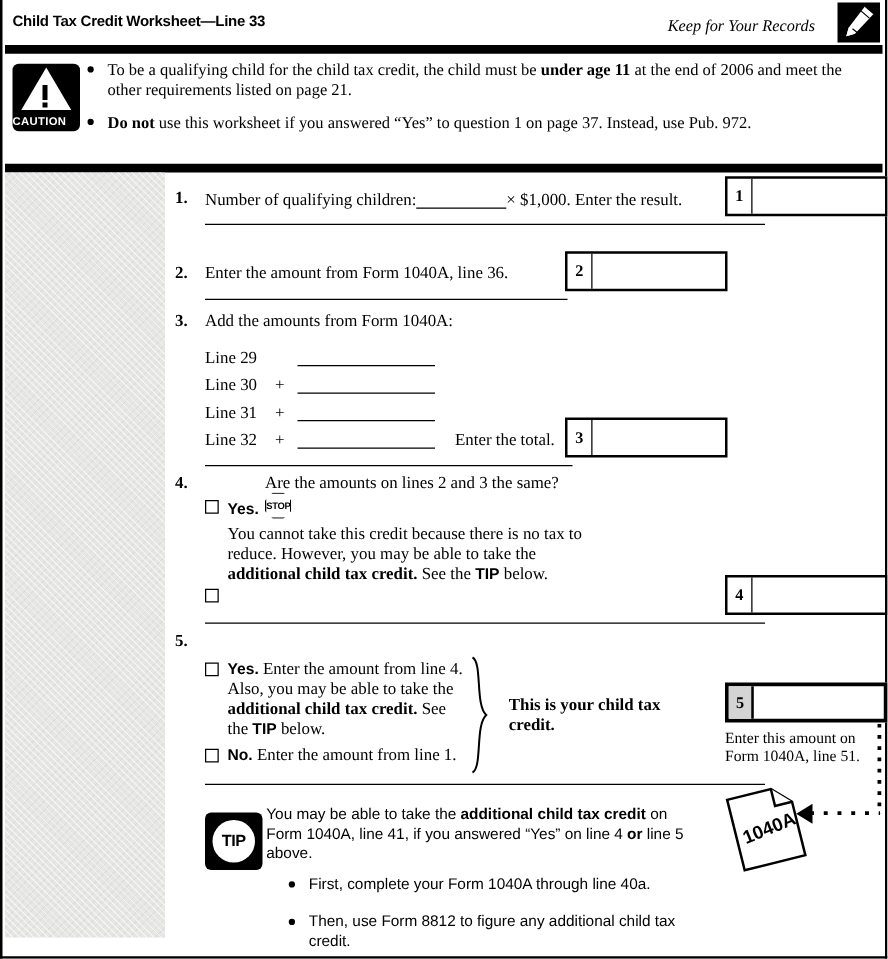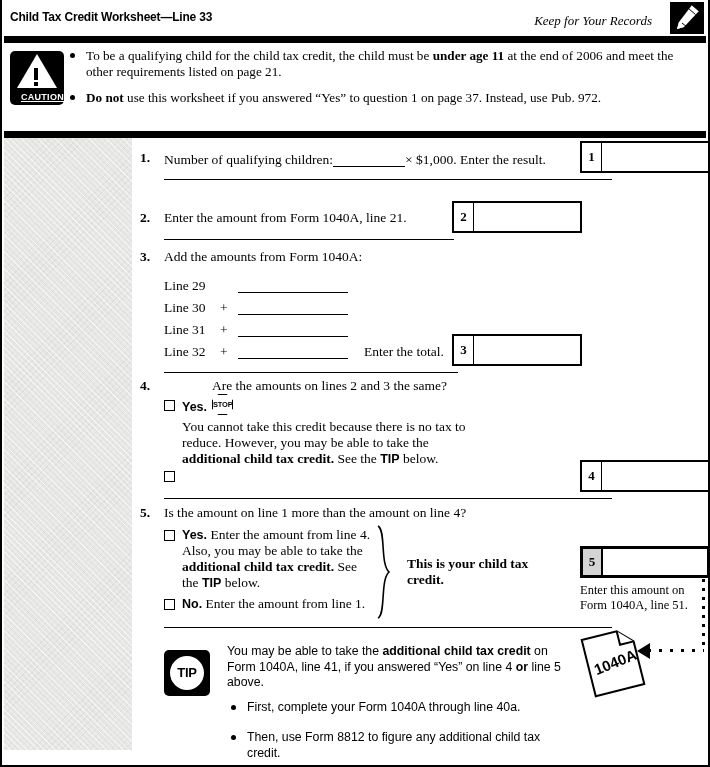--- a/index.html
+++ b/index.html
@@ -91,27 +91,26 @@
   .caution-icon .bang-dot {
     position: absolute;
     left: 24px; top: 31px;
     width: 4px; height: 4px;
     background: #000;
   }
   .caution-icon .cap {
     position: absolute;
     left: 0; bottom: 3px;
     width: 54px;
-    text-align: right;
+    text-align: left;
     color: #fff;
     font-family: "Liberation Sans", sans-serif;
     font-weight: bold;
     font-size: 9px;
     letter-spacing: 0.3px;
-    text-decoration: underline;
   }
   .caution-list {
     position: absolute;
     left: 66px; top: 5px; right: 12px;
   }
   .c-item {
     position: relative;
     padding-left: 18px;
     font-size: 13.2px;
     line-height: 16px;
@@ -315,21 +314,21 @@
     <div class="num" style="left:8px; top:12px;">1.</div>
     <div class="txt" style="left:32px; top:12px; width:450px;">
       <span>Number of qualifying children:</span><span class="uline" style="width:72px;">&nbsp;</span><span>×</span>&nbsp;<span>$1,000. Enter the result.</span>
     </div>
     <div class="abox" style="left:448px; top:3px; width:130px; height:32px;">
       <div class="lbl">1</div>
     </div>
     <div class="rule" style="left:32px; top:41px; width:448px;"></div>
 
     <div class="num" style="left:8px; top:72px;">2.</div>
-    <div class="txt" style="left:32px; top:72px; width:290px;">Enter the amount from Form 1040A, line 21.</div>
+    <div class="txt" style="left:32px; top:72px; width:290px;">Enter the amount from Form 1040A, line 36.</div>
     <div class="abox" style="left:320px; top:63px; width:130px; height:32px;">
       <div class="lbl">2</div>
     </div>
     <div class="rule" style="left:32px; top:101px; width:290px;"></div>
 
     <div class="num" style="left:8px; top:111px;">3.</div>
     <div class="txt" style="left:32px; top:111px; width:300px;">Add the amounts from Form 1040A:</div>
 
     <div class="txt" style="left:32px; top:140px;">Line 29</div>
     <span class="uline" style="position:absolute; left:106px; top:140px; width:110px; height:14px;"></span>
@@ -363,21 +362,20 @@
       <span>You cannot take this credit because there is no tax to reduce. However, you may be able to take the </span><b class="s">additional child tax credit.</b><span> See the </span><b class="s sans" style="font-size:12.5px;">TIP</b><span> below.</span>
     </div>
 
     <div class="cbox" style="left:32px; top:333px;"></div>
     <div class="abox" style="left:448px; top:322px; width:130px; height:32px;">
       <div class="lbl">4</div>
     </div>
     <div class="rule" style="left:32px; top:360px; width:448px;"></div>
 
     <div class="num" style="left:8px; top:367px;">5.</div>
-    <div class="txt" style="left:32px; top:367px; width:360px;">Is the amount on line 1 more than the amount on line 4?</div>
 
     <div class="cbox" style="left:32px; top:392px;"></div>
     <div class="txt" style="left:50px; top:389px; width:190px;">
       <b class="s sans" style="font-size:12.5px;">Yes.</b> <span>Enter the amount from line 4. Also, you may be able to take the </span><b class="s">additional child tax credit.</b><span> See the </span><b class="s sans" style="font-size:12.5px;">TIP</b><span> below.</span>
     </div>
 
     <div class="cbox" style="left:32px; top:461px;"></div>
     <div class="txt" style="left:50px; top:458px; width:230px;">
       <b class="s sans" style="font-size:12.5px;">No.</b> <span>Enter the amount from line 1.</span>
     </div>
@@ -408,21 +406,21 @@
         </g>
       </svg>
     </div>
 
     <div class="rule" style="left:32px; top:489px; width:448px;"></div>
 
     <div class="tip-badge" style="left:32px; top:512px;">
       <div class="circ">TIP</div>
     </div>
 
-    <div class="txt sans" style="left:95px; top:506px; width:340px; font-size:12.3px; line-height:15.5px;">
+    <div class="txt sans" style="left:81px; top:506px; width:340px; font-size:12.3px; line-height:15.5px;">
       <span>You may be able to take the </span><b class="s">additional child tax credit</b><span> on Form 1040A, line 41, if you answered “Yes” on line 4 </span><b class="s">or</b><span> line 5 above.</span>
     </div>
 
     <div class="txt sans" style="left:115px; top:562px; width:340px; font-size:12.3px; line-height:15.5px;">
       <span style="position:absolute; left:-16px; top:5px; width:5px; height:5px; background:#000; border-radius:50%;"></span>
       <span>First, complete your Form 1040A through line 40a.</span>
     </div>
 
     <div class="txt sans" style="left:115px; top:592px; width:330px; font-size:12.3px; line-height:15.5px;">
       <span style="position:absolute; left:-16px; top:5px; width:5px; height:5px; background:#000; border-radius:50%;"></span>

